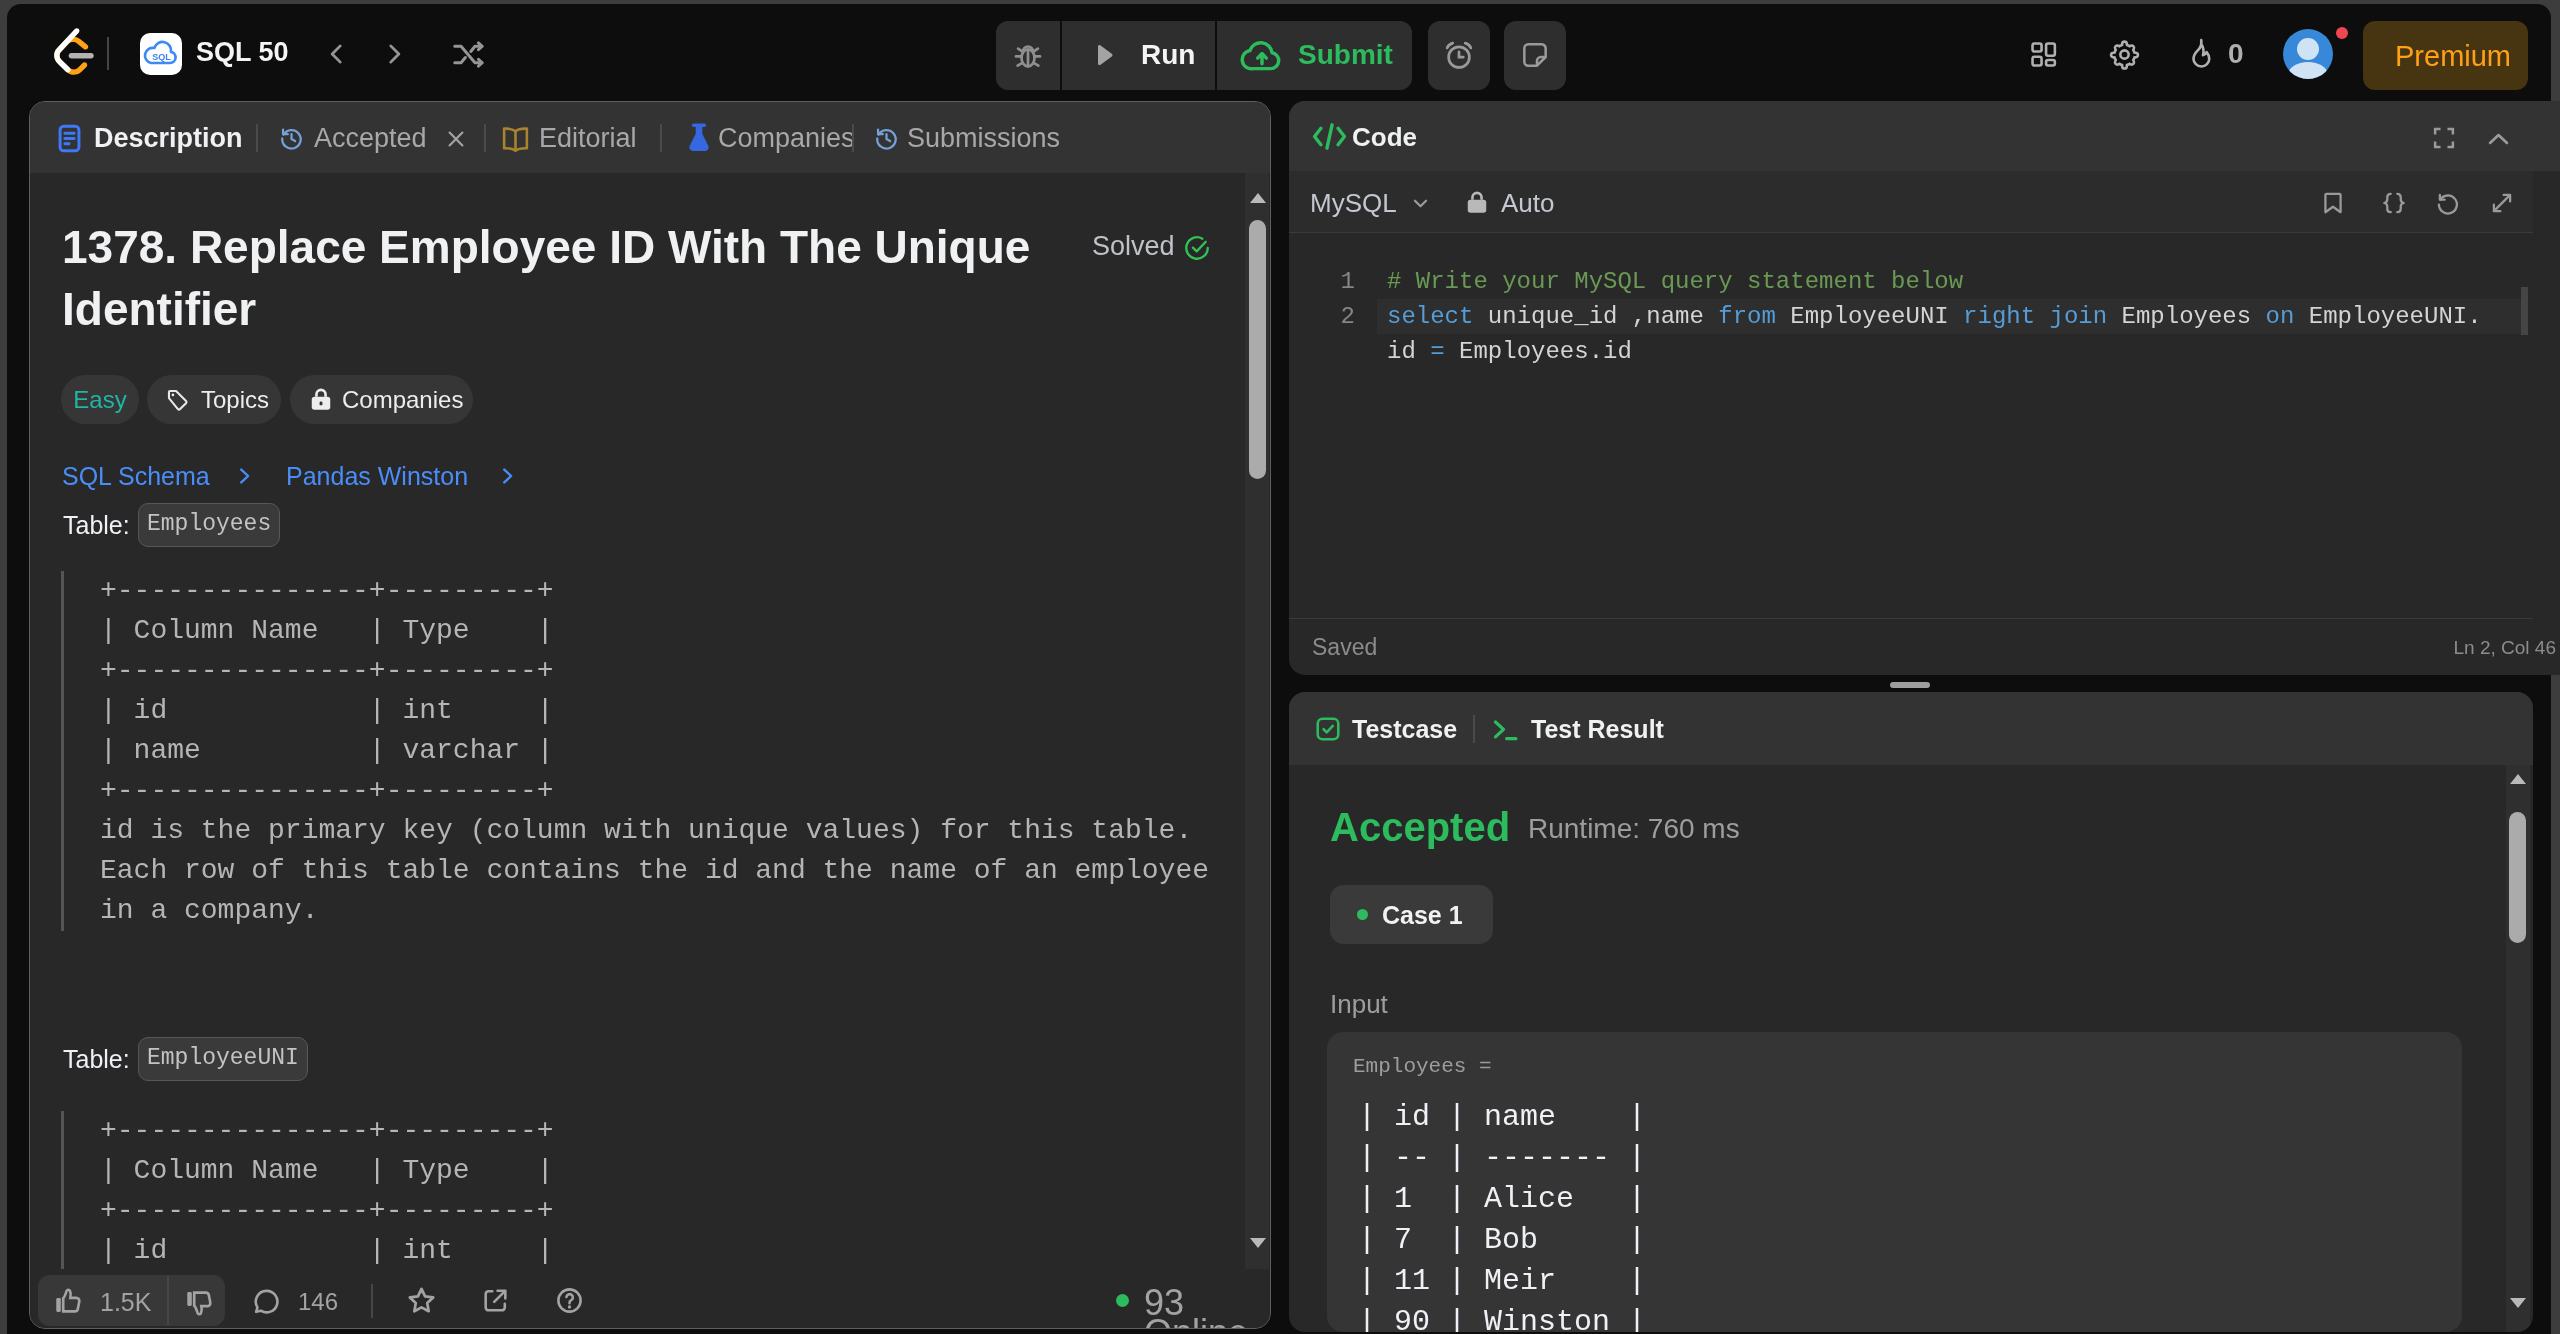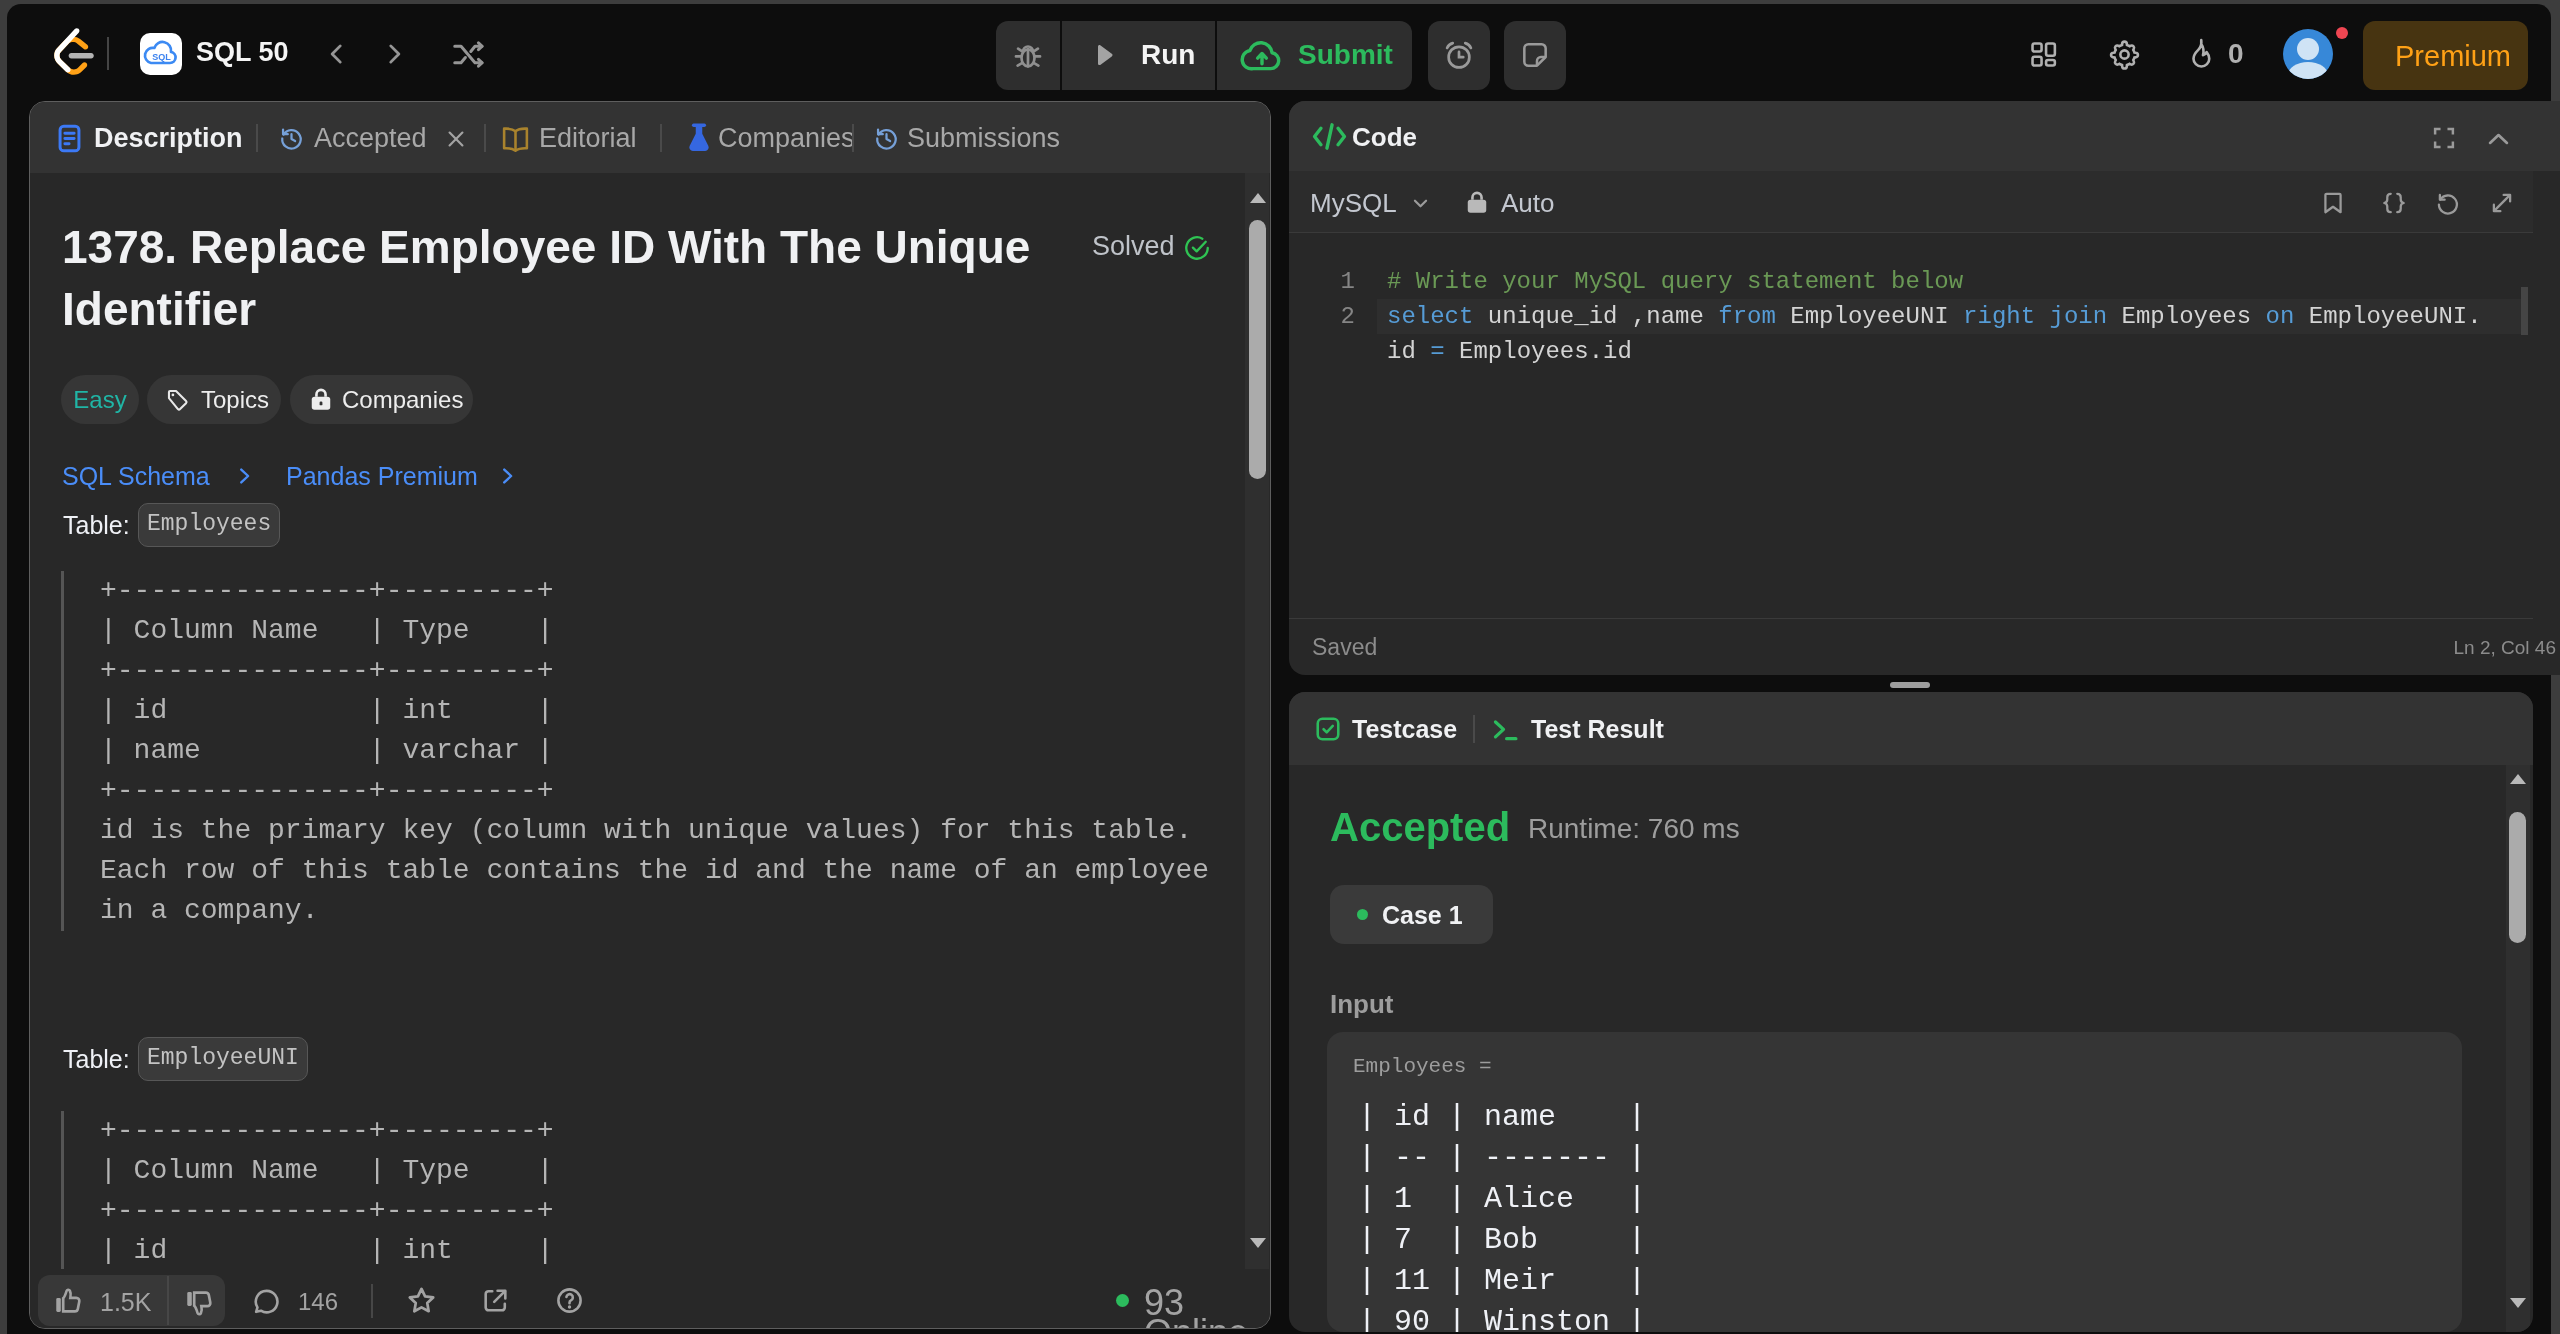--- a/index.html
+++ b/index.html
@@ -147,21 +147,21 @@
     <rect x="2.5" y="9" width="17" height="12" rx="2.5" fill="#ededed"></rect>
     <path d="M6.8 9V6.8a4.2 4.2 0 0 1 8.4 0V9" fill="none" stroke="#ededed" stroke-width="2.4"></path>
     <rect x="9.7" y="13.3" width="2.6" height="3.6" rx="1.1" fill="#333"></rect>
   </svg>
   <div class="a" style="left:312px;top:284px;font-size:24px;color:#ededed;line-height:28px">Companies</div>
 
   <div class="a" style="left:32px;top:359px;font-size:25px;color:#4a8df8;line-height:30px">SQL Schema</div>
   <svg class="a" style="left:203px;top:363px" width="22" height="22" viewBox="0 0 24 24" fill="none" stroke="#4a8df8" stroke-width="2.6" stroke-linecap="round" stroke-linejoin="round">
       <path d="M9 5l7.5 7L9 19"></path>
     </svg>
-  <div class="a" style="left:256px;top:359px;font-size:25px;color:#4a8df8;line-height:30px">Pandas Premium</div>
+  <div class="a" style="left:256px;top:359px;font-size:25px;color:#4a8df8;line-height:30px">Pandas Winston</div>
   <svg class="a" style="left:466px;top:363px" width="22" height="22" viewBox="0 0 24 24" fill="none" stroke="#4a8df8" stroke-width="2.6" stroke-linecap="round" stroke-linejoin="round">
       <path d="M9 5l7.5 7L9 19"></path>
     </svg>
 
   <div class="a" style="left:33px;top:408px;font-size:25px;color:#eff1f6;line-height:30px">Table:</div>
   <div class="a mono" style="left:108px;top:401px;height:44px;padding:0 8px;background:#3a3a3a;border:1.5px solid #575757;border-radius:10px;font-size:23px;color:#c3c3c3;line-height:41px">Employees</div>
   <pre class="a mono" style="left:31px;top:469px;border-left:3px solid #555;padding-left:36px;font-size:28px;line-height:40px;color:#b5b5b5">+---------------+---------+
 | Column Name   | Type    |
 +---------------+---------+
 | id            | int     |
@@ -280,21 +280,21 @@
   <svg class="a" style="left:202px;top:25px" width="30" height="26" viewBox="0 0 24 21" fill="none" stroke="#2cbb5d" stroke-width="2.6" stroke-linecap="round" stroke-linejoin="round">
     <path d="M3.5 4l6.5 6-6.5 6"></path>
       <path d="M12.5 17.5h7.5"></path>
   </svg>
   <div class="a" style="left:242px;top:23px;font-size:25px;font-weight:600;color:#f0f1f3;line-height:28px">Test Result</div>
   <div class="a" style="left:41px;top:112px;font-size:40px;font-weight:600;color:#2cbb5d;line-height:46px">Accepted</div>
   <div class="a" style="left:239px;top:121px;font-size:28px;color:#9d9d9d;line-height:31px">Runtime: 760 ms</div>
   <div class="a" style="left:41px;top:193px;width:163px;height:59px;background:#3a3a3a;border-radius:14px"></div>
   <div class="a" style="left:68px;top:217px;width:11px;height:11px;border-radius:50%;background:#2cbb5d"></div>
   <div class="a" style="left:93px;top:209px;font-size:25px;font-weight:700;color:#f0f1f3;line-height:28px">Case 1</div>
-  <div class="a" style="left:41px;top:297px;font-size:26px;font-weight:700;color:#9d9d9d;line-height:30px">Input</div>
+  <div class="a" style="left:41px;top:297px;font-size:26px;font-weight:400;color:#9d9d9d;line-height:30px">Input</div>
   <div class="a" style="left:38px;top:340px;width:1135px;height:300px;background:#353535;border-radius:16px"></div>
   <div class="a mono" style="left:64px;top:362px;font-size:21px;color:#9d9d9d;line-height:26px">Employees =</div>
   <pre class="a mono" style="left:69px;top:405px;font-size:30px;line-height:41px;color:#eff1f6">| id | name    |
 | -- | ------- |
 | 1  | Alice   |
 | 7  | Bob     |
 | 11 | Meir    |
 | 90 | Winston |</pre>
   <div class="a" style="left:1217px;top:73px;width:24px;height:567px;background:#2f2f2f"></div>
   <div class="a" style="left:1221px;top:82px;width:0;height:0;border-left:8px solid transparent;border-right:8px solid transparent;border-bottom:10px solid #b9b9b9"></div>

